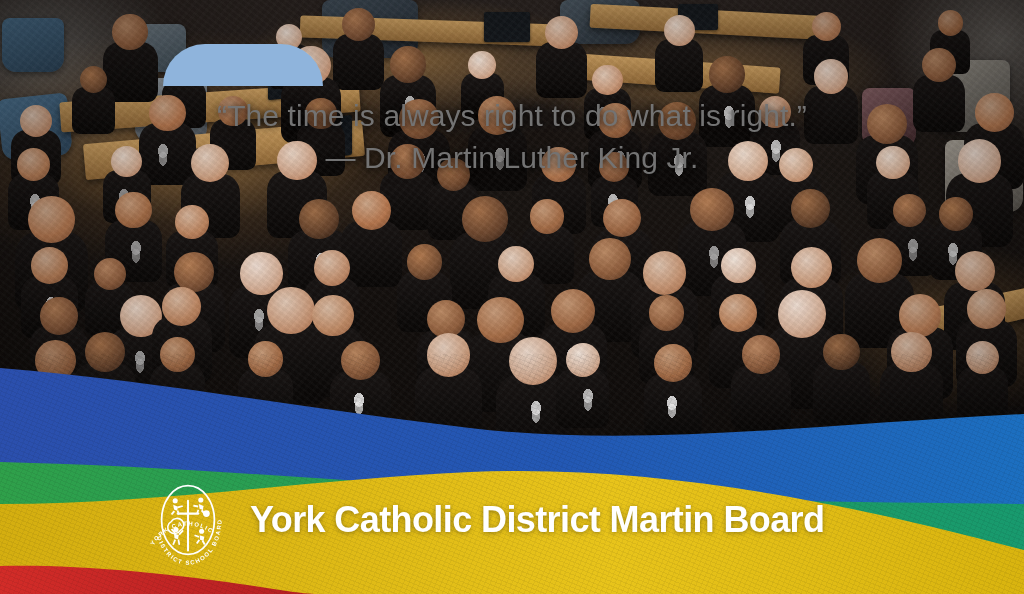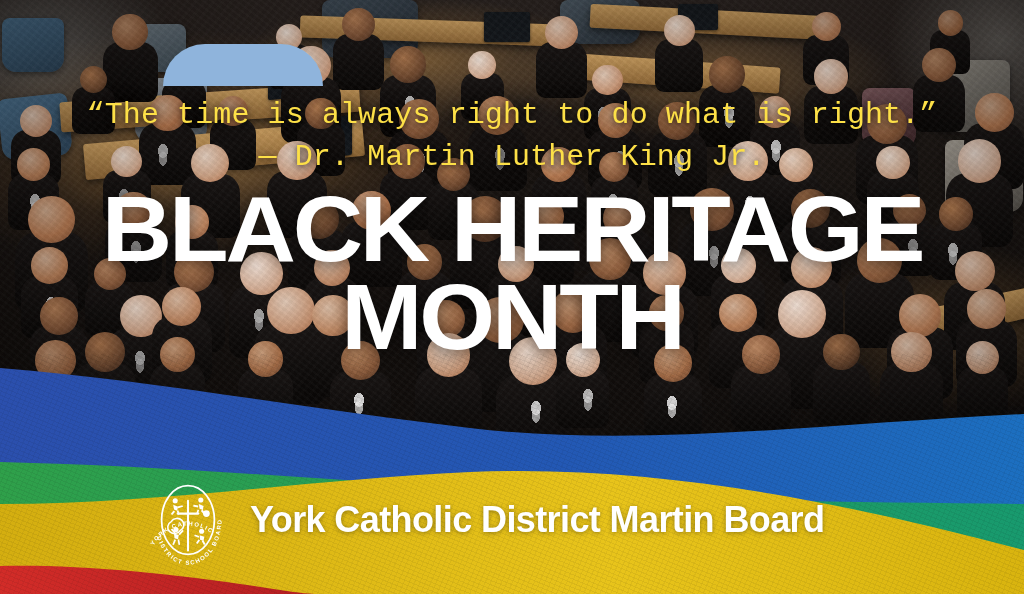--- a/index.html
+++ b/index.html
@@ -71,24 +71,23 @@
 
   
   .semicircle{
     position:absolute;left:163px;top:44px;width:160px;height:42px;
     border-radius:160px 160px 0 0;
   }
 
   
   .quote-wrap{position:absolute;left:0;right:0;top:100px;text-align:center;}
   .quote{
-    font-size:30px;font-weight:400;color:#fde047;letter-spacing:.1px;
+    font-size:30px;font-weight:400;color:#737373;letter-spacing:.1px;
     line-height:1.06;white-space:nowrap;
     text-shadow:0 1px 6px rgba(0,0,0,.75),0 0 18px rgba(0,0,0,.55);
-    font-family:Liberation Mono, monospace;
   }
   .quote.q2{margin-top:10px;}
 
   .headline{
     position:absolute;left:0;right:0;top:186px;text-align:center;color:#fff;
     font-weight:900;line-height:.94;
     letter-spacing:-3px;
     text-shadow:0 2px 14px rgba(0,0,0,.55);
   }
   .headline .l1{display:block;font-size:92px;transform:scaleX(1.06);}
@@ -361,24 +360,20 @@
     <div class="photo-vig"></div>
   </div>
 
   <div class="semicircle" style="background: rgb(143, 180, 220);"></div>
 
   <div class="quote-wrap">
     <div class="quote q1">“The time is always right to do what is right.”</div>
     <div class="quote q2">— Dr. Martin Luther King Jr.</div>
   </div>
 
-  <div class="headline">
-    <span class="l1">BLACK HERITAGE</span>
-    <span class="l2">MONTH</span>
-  </div>
 
   <div class="waves">
     <svg viewBox="0 0 1024 240" preserveAspectRatio="none">
       <defs>
         <linearGradient id="gblue" x1="0" y1="0" x2="1" y2="0">
           <stop offset="0%" id="gb0" stop-color="#2B4FAD"></stop>
           <stop offset="55%" id="gb1" stop-color="#2358B4"></stop>
           <stop offset="100%" id="gb2" stop-color="#1C6FC0"></stop>
         </linearGradient>
         <linearGradient id="ggreen" x1="0" y1="0" x2="1" y2="0">

